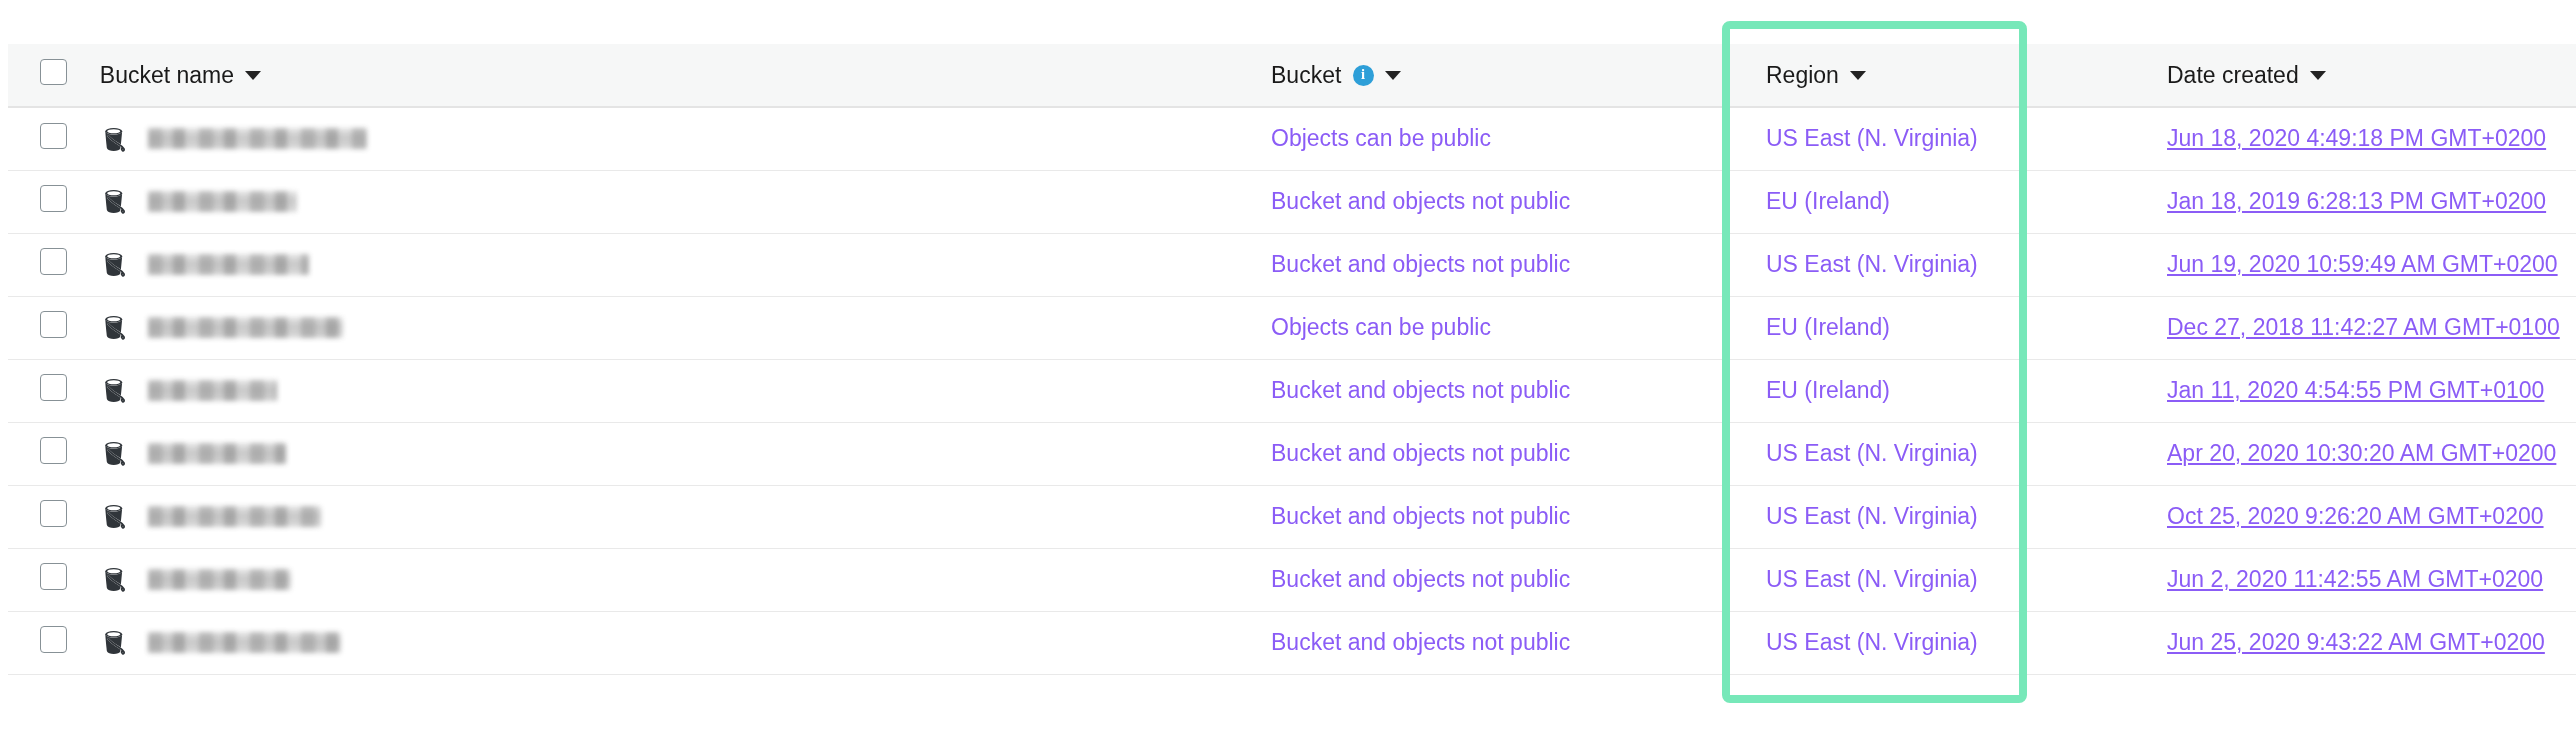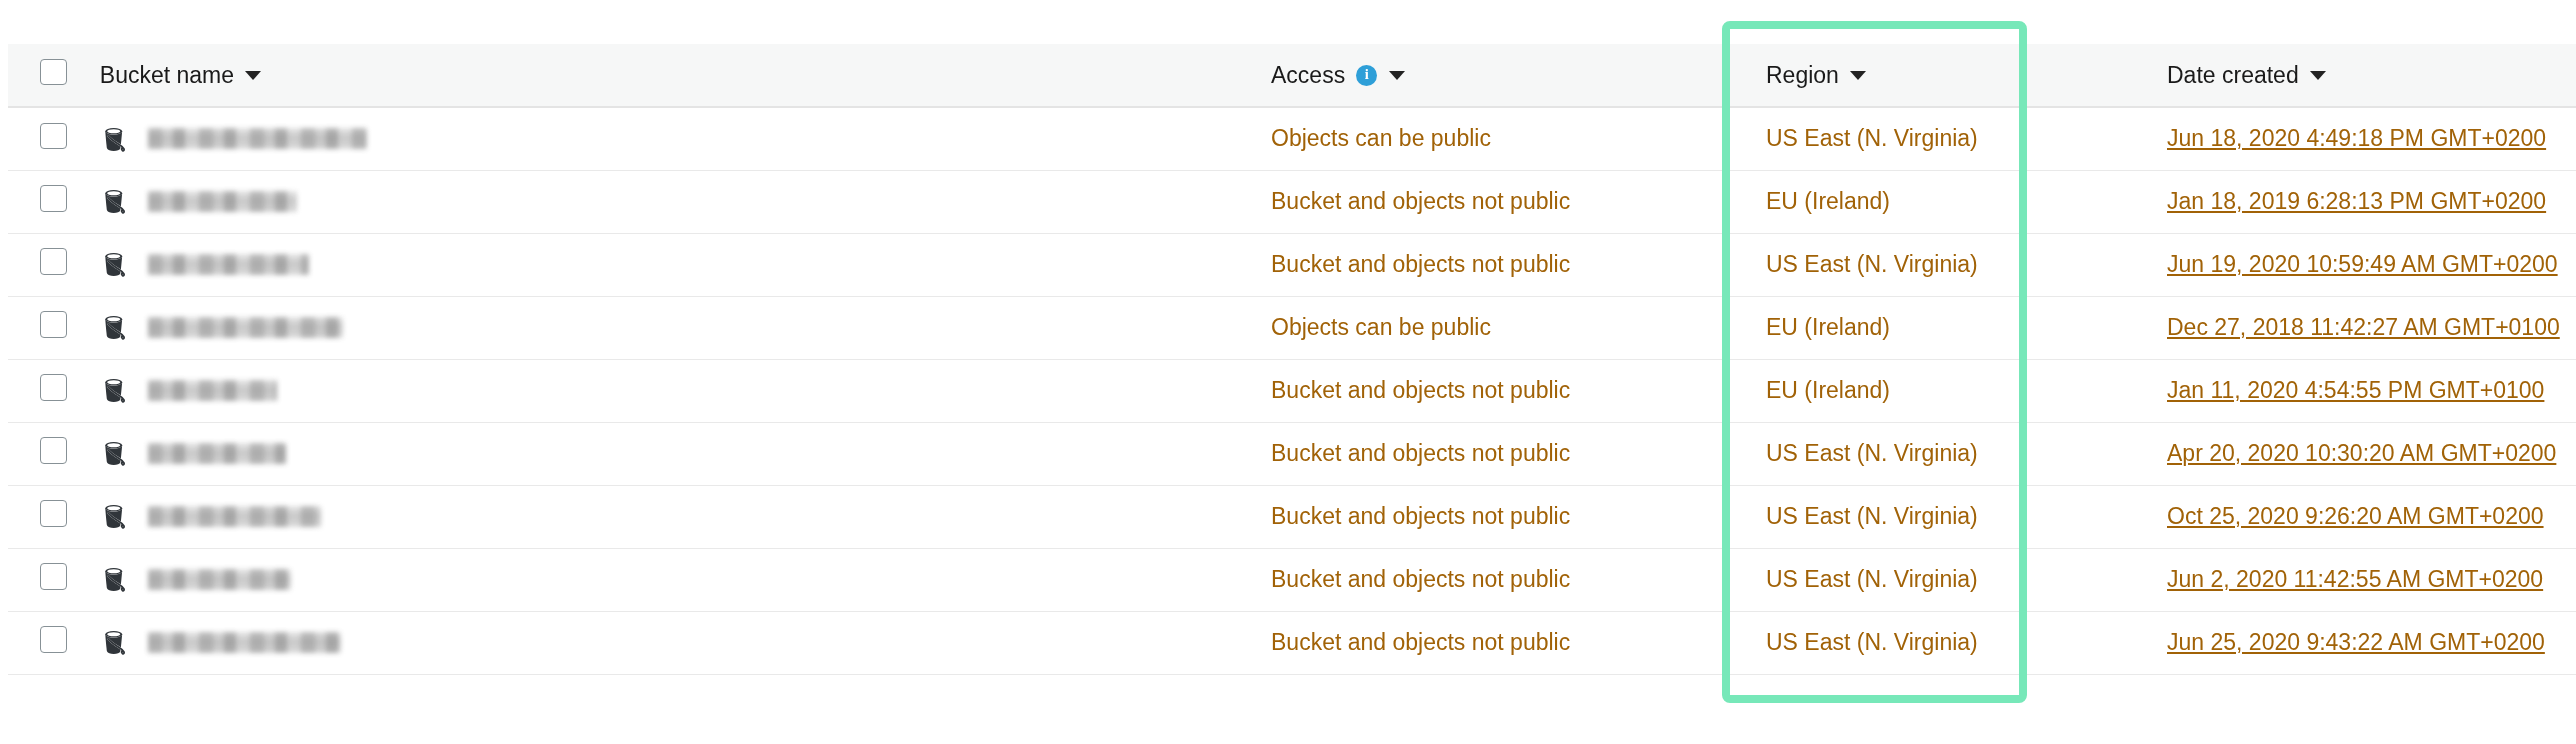--- a/index.html
+++ b/index.html
@@ -87,21 +87,21 @@
     background: #ffffff;
     display: inline-block;
   }
 
   
   tbody tr { height: 63px; background: #ffffff; }
   tbody td {
     padding: 0;
     vertical-align: middle;
     font-size: 23px;
-    color: #a16207;
+    color: #8b5cf6;
     border-bottom: 1.6px solid #e9e9e9;
   }
   tbody tr:last-child td { border-bottom: 1.6px solid #e9e9e9; }
 
   td.td-check  { padding-left: 32px; }
   td.td-name   { padding-left: 4.8px; }
   td.td-access { padding-left: 27px; }
   td.td-region { padding-left: 32px; margin-top: 28px; }
   td.td-date   { padding-left: 35px; text-decoration: underline; }
 
@@ -164,21 +164,21 @@
           <span class="cbox"></span>
         </th>
         <th class="th-name">
           <span class="th-inner">
             <span>Bucket name</span>
             <span class="caret"></span>
           </span>
         </th>
         <th class="th-access">
           <span class="th-inner">
-            <span>Access</span>
+            <span>Bucket</span>
             <span class="info-icon">
                 <span>i</span>
               </span>
             <span class="caret"></span>
           </span>
         </th>
         <th class="th-region">
           <span class="th-inner">
             <span>Region</span>
             <span class="caret"></span>

